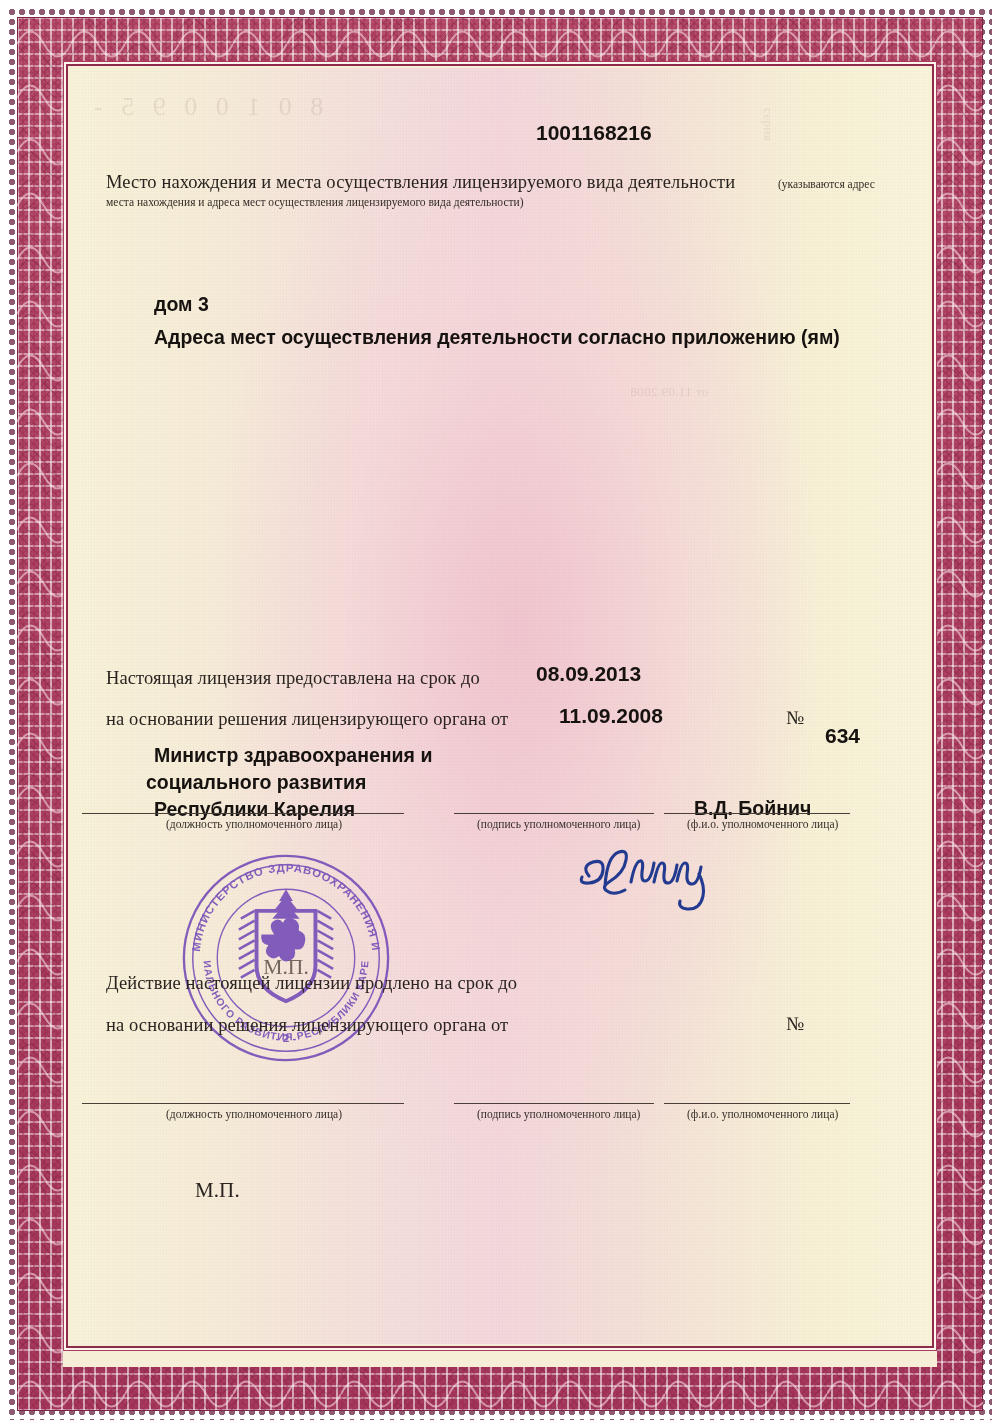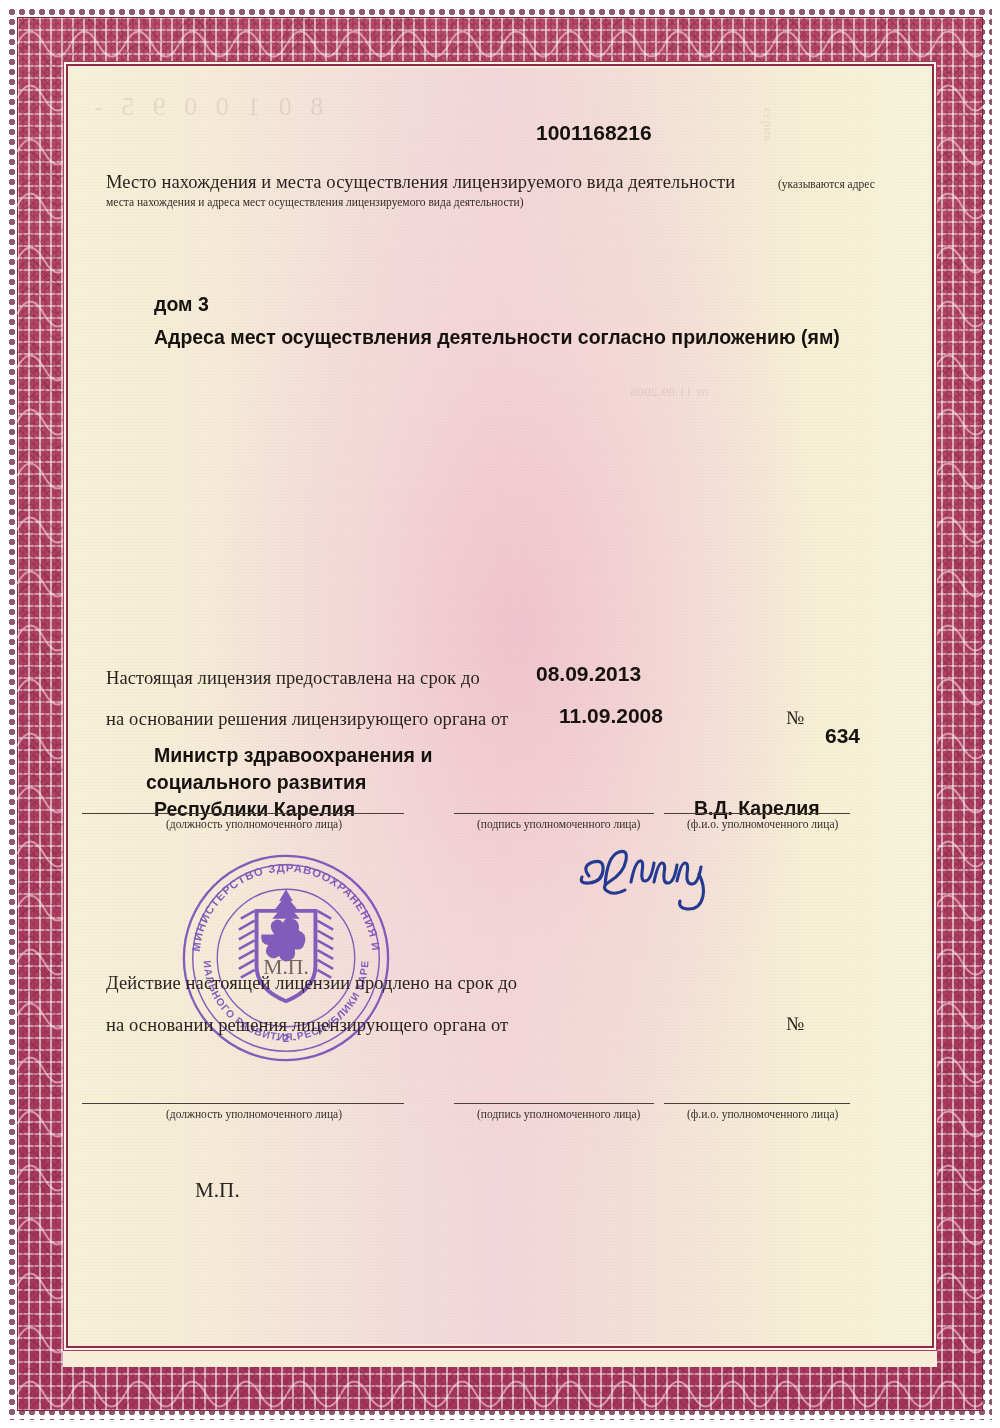--- a/index.html
+++ b/index.html
@@ -123,21 +123,21 @@
     <div class="val" style="left:466px;top:594px;">08.09.2013</div>
 
     <div class="lbl" style="left:36px;top:641px;">на основании решения лицензирующего органа от</div>
     <div class="val" style="left:453px;top:636px;margin-left:36px;">11.09.2008</div>
     <div class="numsym" style="left:716px;top:639px;">№</div>
     <div class="val" style="left:755px;top:636px;margin-top:20px;">634</div>
 
     <div class="val-b" style="left:84px;top:676px;">Министр здравоохранения и</div>
     <div class="val-b" style="left:76px;top:703px;text-align:right;">социального развития</div>
     <div class="val-b" style="left:84px;top:730px;">Республики Карелия</div>
-    <div class="val-b" style="left:624px;top:729px;">В.Д. Карелия</div>
+    <div class="val-b" style="left:624px;top:729px;">В.Д. Бойнич</div>
 
     <svg id="sign" viewBox="0 0 190 72">
       <g fill="none" stroke="#223a8f" stroke-width="3.1" stroke-linecap="round" stroke-linejoin="round">
         <path d="M14 36 q-8 -10 4 -14 q11 -3 10 8 q-1 12 -14 13 q-10 1 -7 -6"></path>
         <path d="M30 46 q2 -30 14 -34 q9 -3 7 8 q-2 13 -17 22 q-8 5 -2 9 q7 5 18 -1"></path>
         <path d="M56 42 q4 -20 9 -21 q4 -1 2 11 q-1 9 3 9 q6 0 9 -18"></path>
         <path d="M79 42 q4 -19 8 -19 q4 0 2 11 q-1 9 4 9 q6 0 9 -18"></path>
         <path d="M102 41 q4 -18 8 -18 q4 0 2 11 q-1 10 5 10 q6 0 9 -17"></path>
         <path d="M124 34 q6 12 4 22 q-3 14 -16 13 q-9 -1 -7 -8"></path>
       </g>

